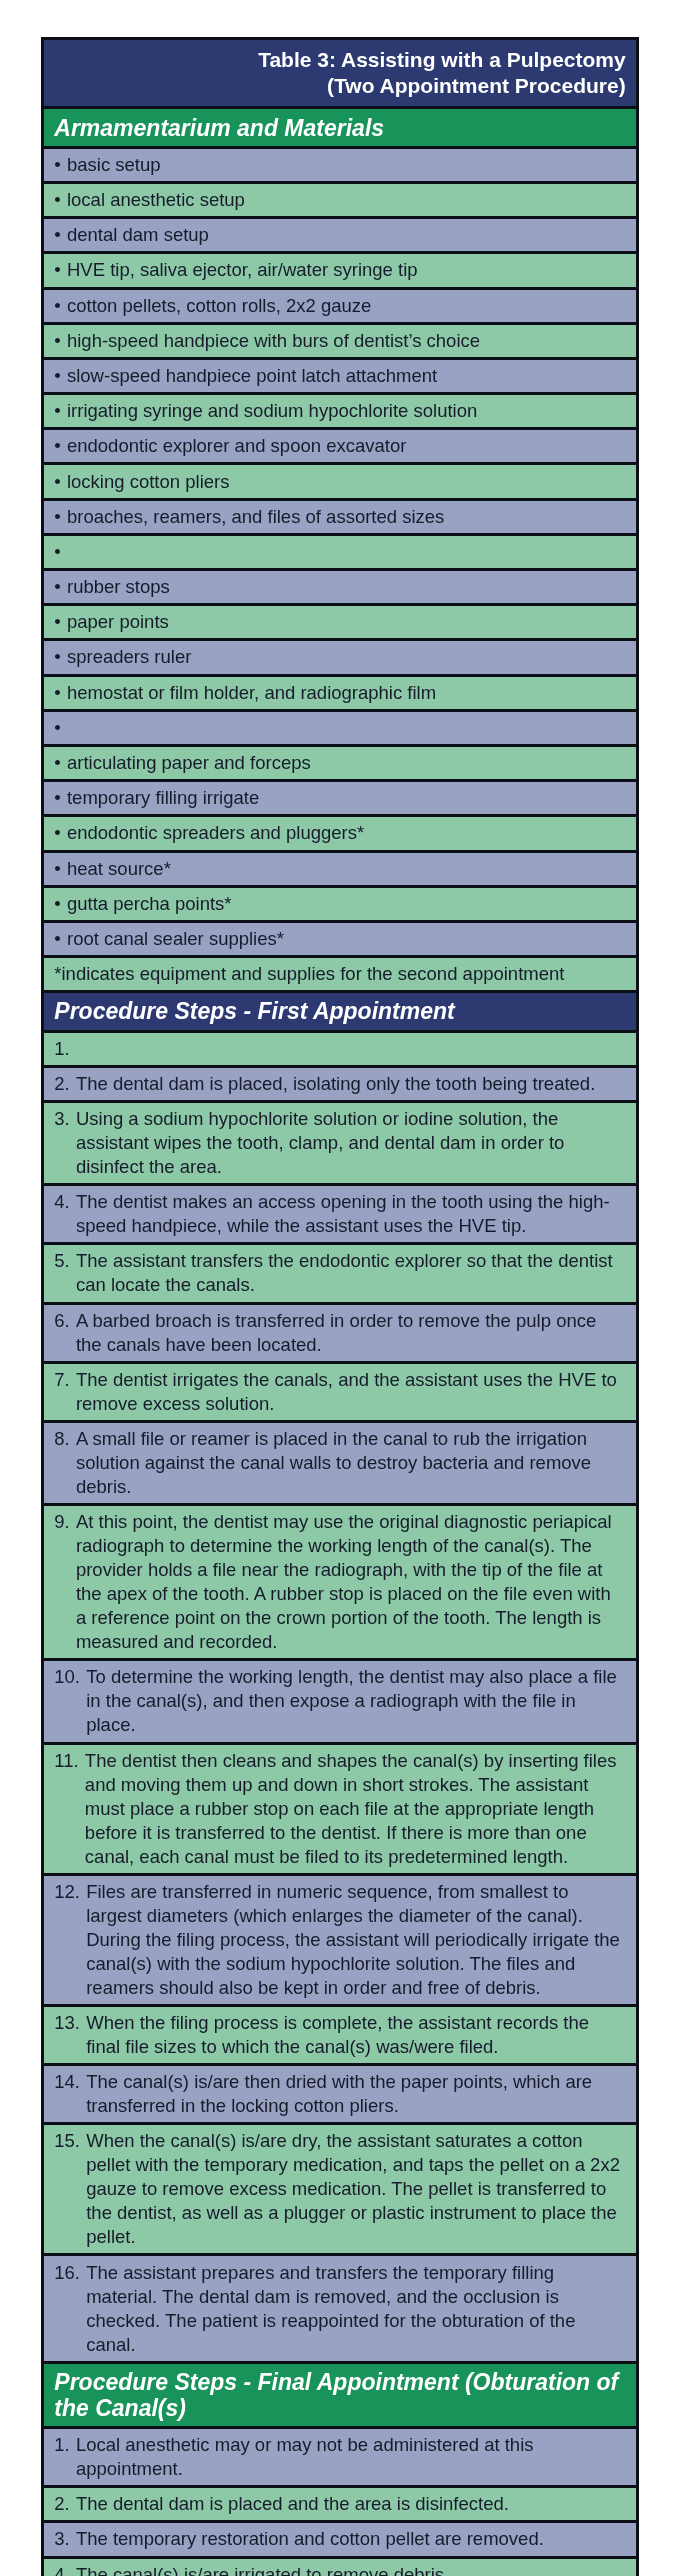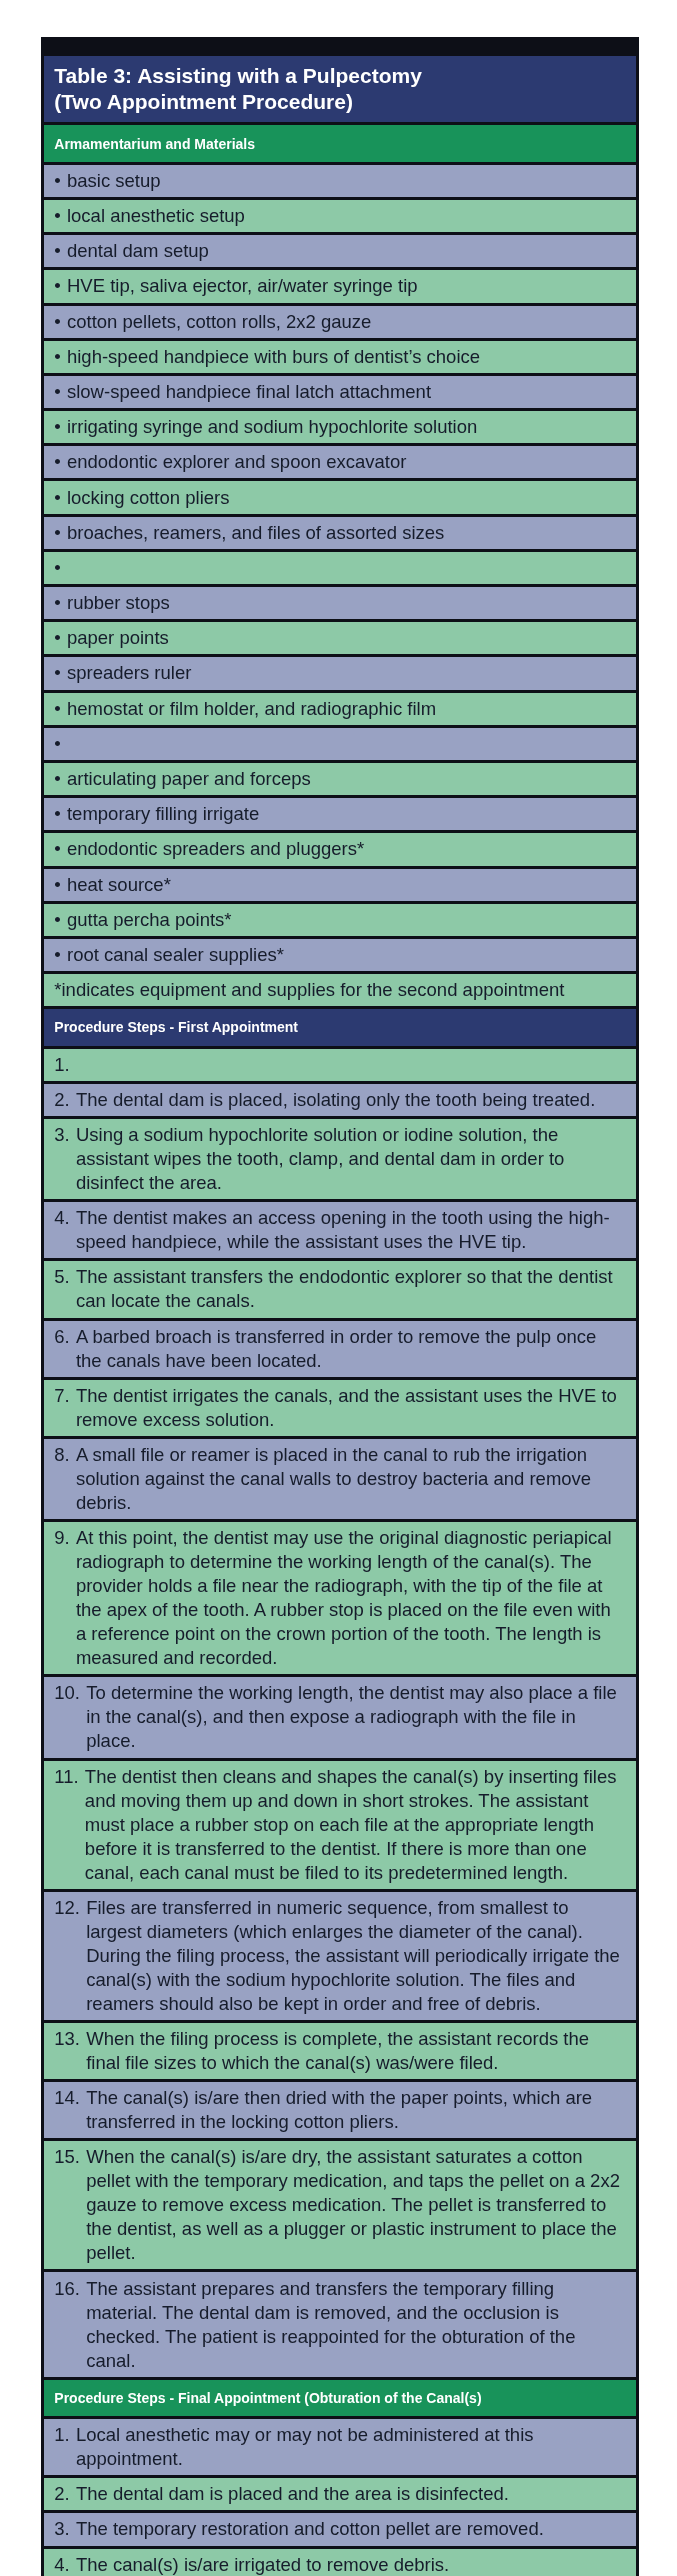--- a/index.html
+++ b/index.html
@@ -24,34 +24,34 @@
   }
   .row {
     box-sizing: border-box;
     border-bottom: 3.6px solid var(--border, #0d0f17);
   }
   .row:last-child { border-bottom: none; }
 
   .table-title {
     background: var(--navy, #2c3a71);
     color: #ffffff;
-    text-align: left;
+    text-align: right;
     font-weight: bold;
     font-size: 21px;
     line-height: 26px;
     padding: 7.2px 10.3px;
-    margin-top: 16px;
   }
   .section-header {
     color: #ffffff;
     font-weight: bold;
-    font-size: 14px;
+    font-size: 23px;
     line-height: 26px;
     padding: 5.2px 10.3px;
     text-align: left;
+    font-style: italic;
   }
   .section-header.navy  { background: var(--navy, #2c3a71); }
   .section-header.green { background: var(--green-header, #18935a); }
 
   .body-row {
     font-size: 18.5px;
     line-height: 24px;
     color: #161c2b;
     padding: 4.1px 10.3px;
   }
@@ -96,21 +96,21 @@
       <div class="row body-row purple flex-row">
         <span class="row-marker">•</span>
         <span class="row-text">cotton pellets, cotton rolls, 2x2 gauze</span>
       </div>
       <div class="row body-row green flex-row">
         <span class="row-marker">•</span>
         <span class="row-text">high-speed handpiece with burs of dentist’s choice</span>
       </div>
       <div class="row body-row purple flex-row">
         <span class="row-marker">•</span>
-        <span class="row-text">slow-speed handpiece final latch attachment</span>
+        <span class="row-text">slow-speed handpiece point latch attachment</span>
       </div>
       <div class="row body-row green flex-row">
         <span class="row-marker">•</span>
         <span class="row-text">irrigating syringe and sodium hypochlorite solution</span>
       </div>
       <div class="row body-row purple flex-row">
         <span class="row-marker">•</span>
         <span class="row-text">endodontic explorer and spoon excavator</span>
       </div>
       <div class="row body-row green flex-row">

